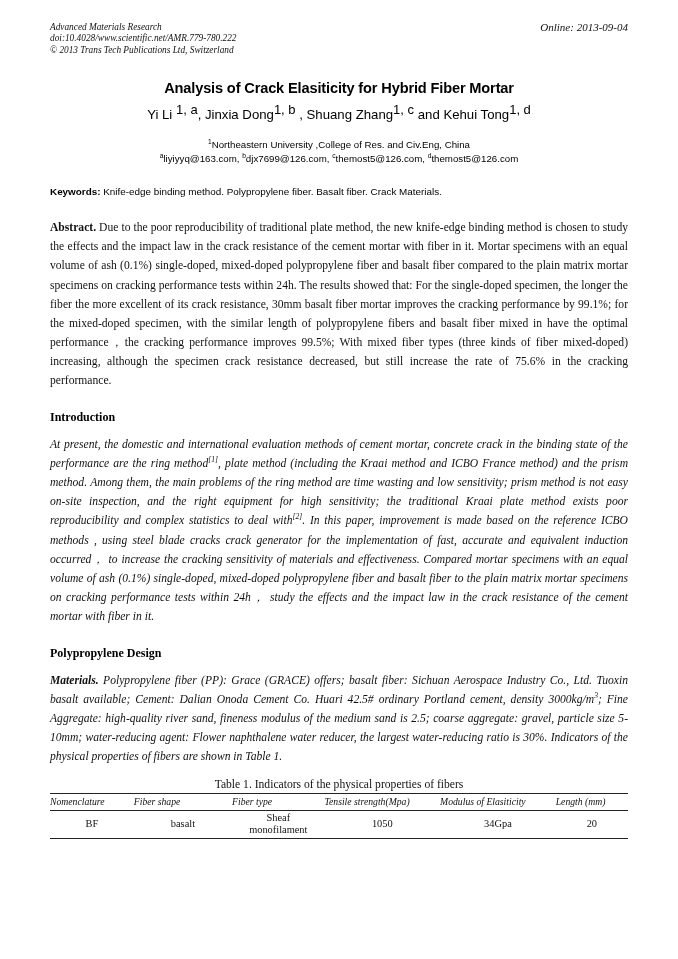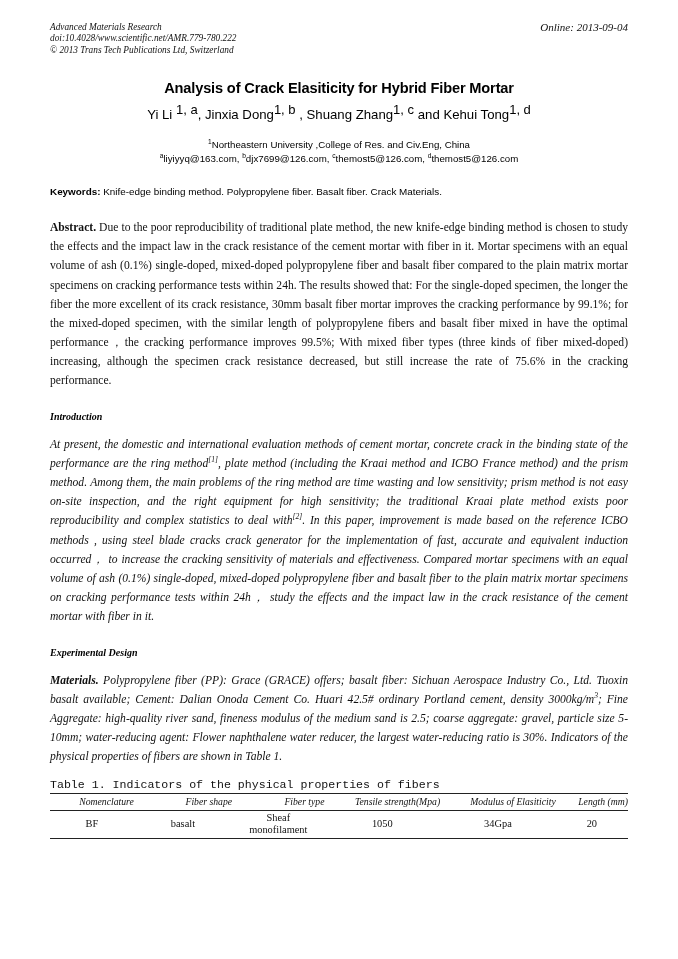--- a/index.html
+++ b/index.html
@@ -100,61 +100,60 @@
     text-align: justify;
     text-justify: inter-word;
     color: #111;
   }
   .abstract .ab-label { font-weight: bold; }
 
   .section-heading {
     margin-top: 19px;
     font-family: "Liberation Serif", serif;
     font-weight: bold;
-    font-size: 10px;
+    font-size: 12px;
     line-height: 16px;
     color: #000;
-    font-style: italic;
   }
   .para {
     margin-top: 10px;
     font-family: "Liberation Serif", serif;
     font-size: 11.6px;
     line-height: 19.1px;
     text-align: justify;
     text-justify: inter-word;
     color: #111;
     font-style: italic;
   }
   .para sup { font-size: 7.6px; vertical-align: super; line-height: 0; }
   .para .run-label { font-weight: bold; }
 
   
   .table-caption {
     margin-top: 11px;
-    text-align: left;
-    font-family: Liberation Mono, monospace;
+    text-align: center;
+    font-family: Liberation Serif, serif;
     font-size: 11.6px;
     line-height: 15px;
     color: #111;
   }
   table.fiber-table {
     width: 100%;
     border-collapse: collapse;
     margin-top: 1px;
     font-family: "Liberation Serif", serif;
     color: #111;
   }
   table.fiber-table thead th {
     font-style: italic;
     font-weight: normal;
     font-size: 9.7px;
     line-height: 13px;
     padding: 1px 0 2px 0;
-    text-align: right;
+    text-align: left;
     border-top: 1.1px solid #222;
     border-bottom: 0.8px solid #222;
     white-space: nowrap;
   }
   table.fiber-table tbody td {
     font-size: 10.4px;
     line-height: 11.8px;
     padding: 1px 0 1px 0;
     text-align: center;
     vertical-align: middle;
@@ -197,21 +196,21 @@
   </div>
 
   <div class="abstract">
     <span class="ab-label">Abstract.</span>
     <span>Due to the poor reproducibility of traditional plate method, the new knife-edge binding method is chosen to study the effects and the impact law in the crack resistance of the cement mortar with fiber in it. Mortar specimens with an equal volume of ash (0.1%) single-doped, mixed-doped polypropylene fiber and basalt fiber compared to the plain matrix mortar specimens on cracking performance tests within 24h. The results showed that: For the single-doped specimen, the longer the fiber the more excellent of its crack resistance, 30mm basalt fiber mortar improves the cracking performance by 99.1%; for the mixed-doped specimen, with the similar length of polypropylene fibers and basalt fiber mixed in have the optimal performance，the cracking performance improves 99.5%; With mixed fiber types (three kinds of fiber mixed-doped) increasing, although the specimen crack resistance decreased, but still increase the rate of 75.6% in the cracking performance.</span>
   </div>
 
   <div class="section-heading">Introduction</div>
   <div class="para">At present, the domestic and international evaluation methods of cement mortar, concrete crack in the binding state of the performance are the ring method<sup>[1]</sup>, plate method (including the Kraai method and ICBO France method) and the prism method. Among them, the main problems of the ring method are time wasting and low sensitivity; prism method is not easy on-site inspection, and the right equipment for high sensitivity; the traditional Kraai plate method exists poor reproducibility and complex statistics to deal with<sup>[2]</sup>. In this paper, improvement is made based on the reference ICBO methods , using steel blade cracks crack generator for the implementation of fast, accurate and equivalent induction occurred， to increase the cracking sensitivity of materials and effectiveness. Compared mortar specimens with an equal volume of ash (0.1%) single-doped, mixed-doped polypropylene fiber and basalt fiber to the plain matrix mortar specimens on cracking performance tests within 24h， study the effects and the impact law in the crack resistance of the cement mortar with fiber in it.</div>
 
-  <div class="section-heading">Experimental Design</div>
+  <div class="section-heading">Polypropylene Design</div>
   <div class="para">
     <span class="run-label">Materials.</span><span> Polypropylene fiber (PP): Grace (GRACE) offers; basalt fiber: Sichuan Aerospace Industry Co., Ltd. Tuoxin basalt available; Cement: Dalian Onoda Cement Co. Huari 42.5# ordinary Portland cement, density 3000kg/m<sup>3</sup>; Fine Aggregate: high-quality river sand, fineness modulus of the medium sand is 2.5; coarse aggregate: gravel, particle size 5-10mm; water-reducing agent: Flower naphthalene water reducer, the largest water-reducing ratio is 30%. Indicators of the physical properties of fibers are shown in Table 1.</span>
   </div>
 
   <div class="table-caption">Table 1. Indicators of the physical properties of fibers</div>
 
   <table class="fiber-table">
     <colgroup>
       <col class="col-nom">
         <col class="col-shape">

